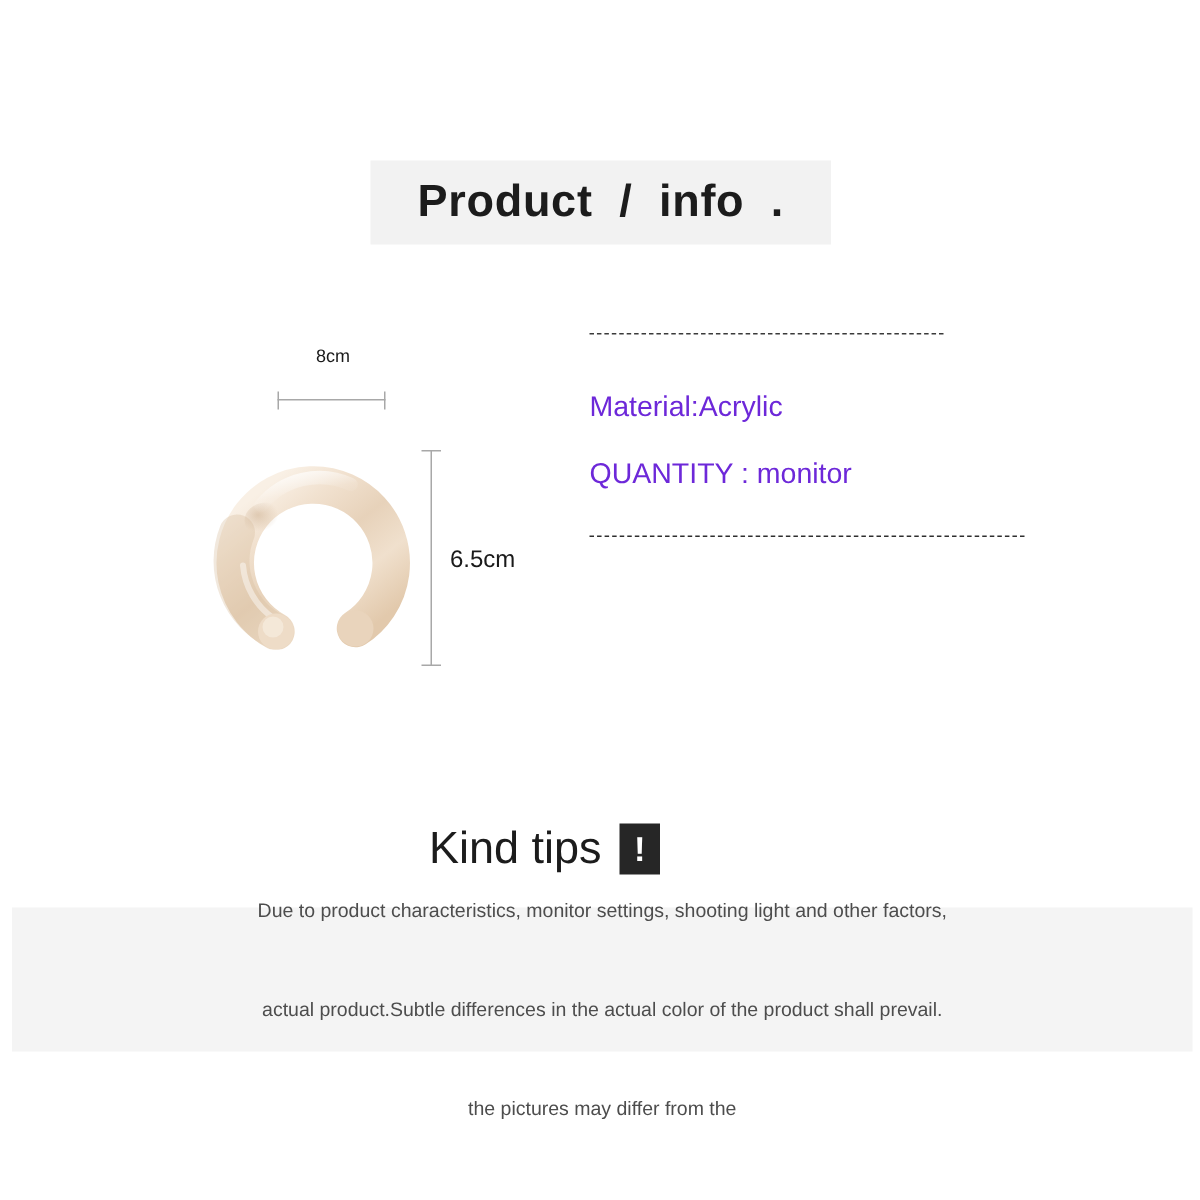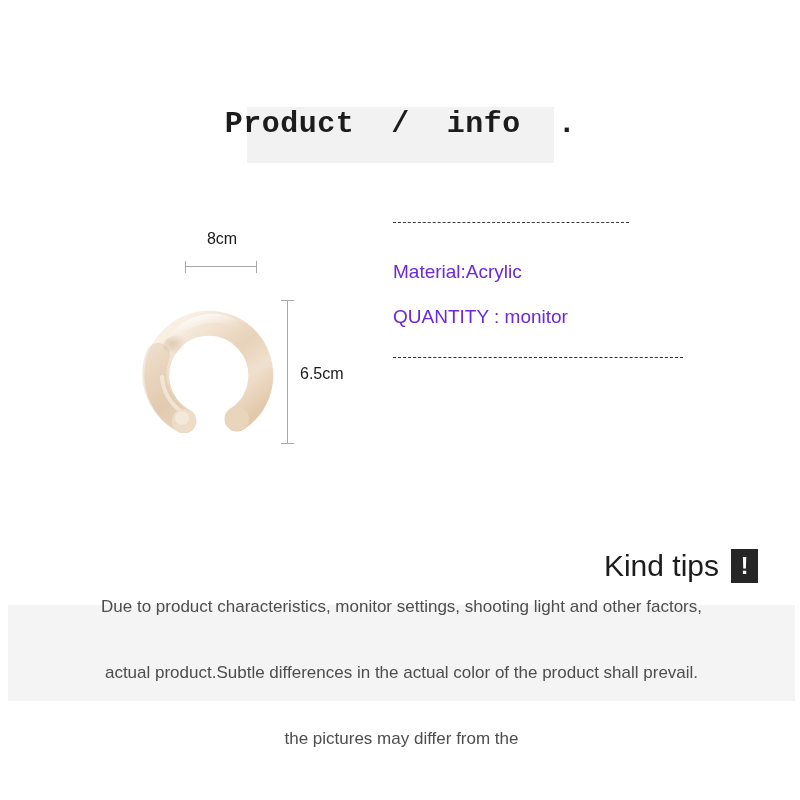--- a/index.html
+++ b/index.html
@@ -18,23 +18,22 @@
 
   
   .title-box {
     position: absolute;
     left: 247px;
     top: 107px;
     width: 307px;
     height: 56px;
     background: #f2f2f2;
     display: flex;
-    align-items: flex-start;
-    justify-content: center;
-    font-family: Liberation Mono, monospace;
+    align-items: center;
+    justify-content: center;
   }
   .title-text {
     font-size: 30px;
     font-weight: bold;
     color: #1c1c1c;
     letter-spacing: 0.5px;
     white-space: pre;
   }
 
   
@@ -45,21 +44,21 @@
     width: 260px;
     height: 235px;
   }
 
   .dim-top-label {
     position: absolute;
     left: 185px;
     top: 230px;
     width: 74px;
     text-align: center;
-    font-size: 16px;
+    font-size: 12px;
     color: #1a1a1a;
   }
 
   
   .dim-h {
     position: absolute;
     left: 185px;
     top: 261px;
     width: 72px;
     height: 12px;
@@ -155,23 +154,22 @@
   .tips-heading {
     position: absolute;
     left: 0;
     top: 549px;
     width: 726px;
     text-align: center;
     font-size: 30px;
     color: #1c1c1c;
     display: flex;
     align-items: center;
-    justify-content: flex-end;
+    justify-content: center;
     gap: 12px;
-    padding-left: 32px;
   }
   .tips-heading .label { line-height: 1; }
   .excl-badge {
     display: inline-flex;
     align-items: center;
     justify-content: center;
     width: 27px;
     height: 34px;
     background: #262626;
     color: #ffffff;
@@ -186,21 +184,21 @@
     top: 605px;
     width: 787px;
     height: 96px;
     background: #f4f4f4;
     display: flex;
     flex-direction: column;
     align-items: center;
     justify-content: center;
   }
   .tips-line {
-    font-size: 17px;
+    font-size: 13px;
     color: #4d4d4d;
     line-height: 26px;
     text-align: center;
     white-space: pre;
     margin-top: 40px;
   }
 </style>
 </head>
 <body>
 

